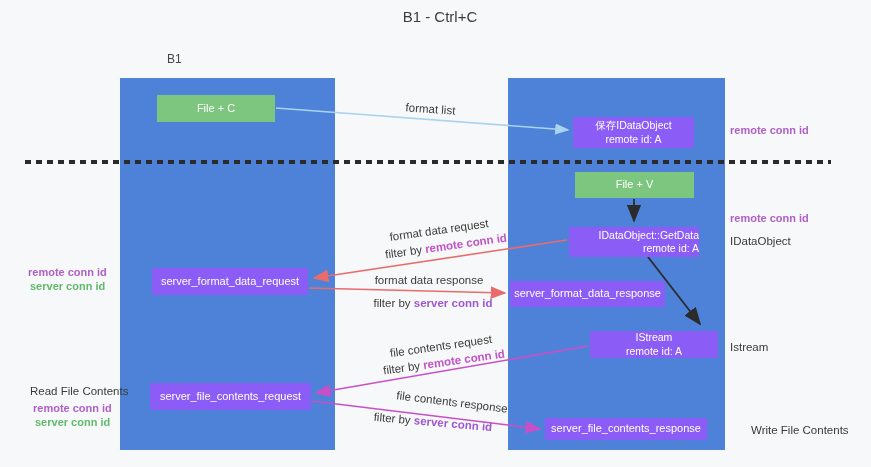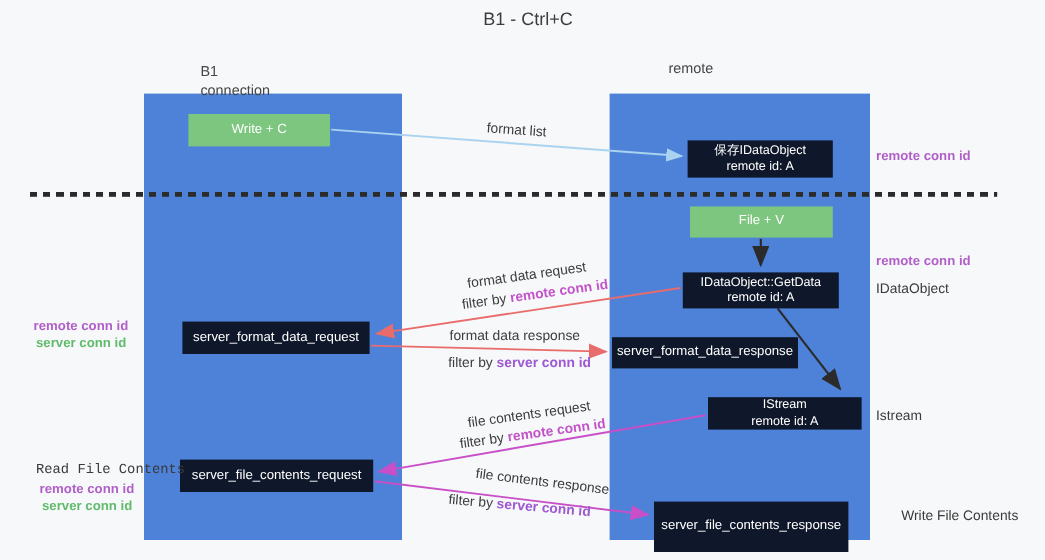--- a/index.html
+++ b/index.html
@@ -5,21 +5,21 @@
   html,body{margin:0;padding:0;}
   body{background:#eceff1;font-family:"Liberation Sans","DejaVu Sans",sans-serif;}
   #canvas{position:relative;width:871px;height:467px;background:#f7f8f9;overflow:hidden;}
 
   .col{position:absolute;background:#4d82d8;z-index:1;}
   #svg-arrows{position:absolute;left:0;top:0;z-index:5;pointer-events:none;}
 
   .box{position:absolute;z-index:10;display:flex;flex-direction:column;align-items:center;
        justify-content:center;color:#fff;text-align:center;line-height:1.25;}
   .box.green{background:#7dc67f;font-size:11px;}
-  .box.orange{background:#0f172a;font-size:10.5px;}
+  .box.orange{background:#8b5cf6;font-size:10.5px;}
 
   .hdr{position:absolute;z-index:4;font-size:12px;color:#454545;line-height:1.3;}
 
   .title{position:absolute;left:330px;top:7px;width:220px;text-align:center;z-index:4;
          font-size:15px;color:#3c3c3c;line-height:20px;}
 
   .dashline{position:absolute;left:25px;top:160px;width:806px;height:4px;z-index:6;
             background:repeating-linear-gradient(90deg,#2b2b2b 0 6px,transparent 6px 11px);}
 
   .albl{position:absolute;z-index:12;font-size:11.5px;color:#3c3c3c;text-align:center;white-space:nowrap;}
@@ -39,24 +39,22 @@
 <body>
 
 <div id="canvas">
 
   <div class="title">
     <div>B1 - Ctrl+C</div>
   </div>
 
   <div class="hdr" style="left:167px;top:52px;width:120px;">
     <div>B1</div>
-    <div>connection</div>
   </div>
   <div class="hdr" style="left:557px;top:50px;width:120px;">
-    <div>remote</div>
   </div>
 
   <div class="col" style="left:120px;top:78px;width:215px;height:372px;"></div>
   <div class="col" style="left:508px;top:78px;width:217px;height:372px;"></div>
 
   <div class="dashline"></div>
 
   <svg id="svg-arrows" width="871" height="467" viewBox="0 0 871 467">
     <defs>
       <marker id="m-blue" markerWidth="9" markerHeight="8" refX="8" refY="3.5" orient="auto">
@@ -75,33 +73,33 @@
     <line x1="276" y1="108" x2="568" y2="130" stroke="#a9d3ef" stroke-width="1.6" marker-end="url(#m-blue)"></line>
     <line x1="634" y1="199" x2="634" y2="221" stroke="#2b2b2b" stroke-width="1.8" marker-end="url(#m-black)"></line>
     <line x1="648" y1="257" x2="700" y2="324" stroke="#2b2b2b" stroke-width="1.8" marker-end="url(#m-black)"></line>
     <line x1="567" y1="240" x2="314" y2="278" stroke="#e96c6c" stroke-width="1.6" marker-end="url(#m-red)"></line>
     <line x1="309" y1="288" x2="505" y2="293" stroke="#e96c6c" stroke-width="1.6" marker-end="url(#m-red)"></line>
     <line x1="588" y1="346" x2="316" y2="393" stroke="#c94fc9" stroke-width="1.6" marker-end="url(#m-mag)"></line>
     <line x1="312" y1="401" x2="540" y2="429" stroke="#c94fc9" stroke-width="1.6" marker-end="url(#m-mag)"></line>
   </svg>
 
   <div class="box green" style="left:157px;top:95px;width:118px;height:27px;">
-    <div>Write + C</div>
+    <div>File + C</div>
   </div>
 
   <div class="box orange" style="left:573px;top:117px;width:121px;height:31px;">
     <div>保存IDataObject</div>
     <div>remote id: A</div>
   </div>
 
   <div class="box green" style="left:575px;top:172px;width:119px;height:26px;">
     <div>File + V</div>
   </div>
 
-  <div class="box orange" style="left:569px;top:227px;width:130px;height:30px;">
+  <div class="box orange" style="left:569px;top:227px;width:130px;height:30px;align-items:flex-end;">
     <div>IDataObject::GetData</div>
     <div>remote id: A</div>
   </div>
 
   <div class="box orange" style="left:510px;top:281px;width:155px;height:26px;font-size:11px;">
     <div>server_format_data_response</div>
   </div>
 
   <div class="box orange" style="left:152px;top:268px;width:156px;height:27px;font-size:11px;">
     <div>server_format_data_request</div>
@@ -109,21 +107,21 @@
 
   <div class="box orange" style="left:590px;top:331px;width:128px;height:27px;">
     <div>IStream</div>
     <div>remote id: A</div>
   </div>
 
   <div class="box orange" style="left:150px;top:383px;width:161px;height:27px;font-size:11px;">
     <div>server_file_contents_request</div>
   </div>
 
-  <div class="box orange" style="left:545px;top:418px;width:162px;height:42px;font-size:11px;">
+  <div class="box orange" style="left:545px;top:418px;width:162px;height:22px;font-size:11px;">
     <div>server_file_contents_response</div>
   </div>
 
   <div class="albl rot-p4" style="left:383px;top:103px;width:95px;">format list</div>
 
   <div class="albl rot-n8" style="left:378px;top:224px;width:122px;">format data request</div>
   <div class="albl rot-n8" style="left:380px;top:240px;width:132px;">
     <span>filter by </span><span class="hl-remote">remote conn id</span>
   </div>
 
@@ -143,17 +141,17 @@
   </div>
 
   <div class="ann purple" style="left:730px;top:124px;">remote conn id</div>
   <div class="ann purple" style="left:730px;top:212px;">remote conn id</div>
   <div class="ann" style="left:730px;top:235px;">IDataObject</div>
   <div class="ann" style="left:730px;top:341px;">Istream</div>
   <div class="ann" style="left:735px;top:424px;margin-left:16px;">Write File Contents</div>
 
   <div class="ann purple" style="left:28px;top:266px;">remote conn id</div>
   <div class="ann greent" style="left:30px;top:280px;">server conn id</div>
-  <div class="ann" style="left:30px;top:385px;font-family:Liberation Mono, monospace;">Read File Contents</div>
+  <div class="ann" style="left:30px;top:385px;">Read File Contents</div>
   <div class="ann purple" style="left:33px;top:402px;">remote conn id</div>
   <div class="ann greent" style="left:35px;top:416px;">server conn id</div>
 
 </div>
 
 </body></html>

